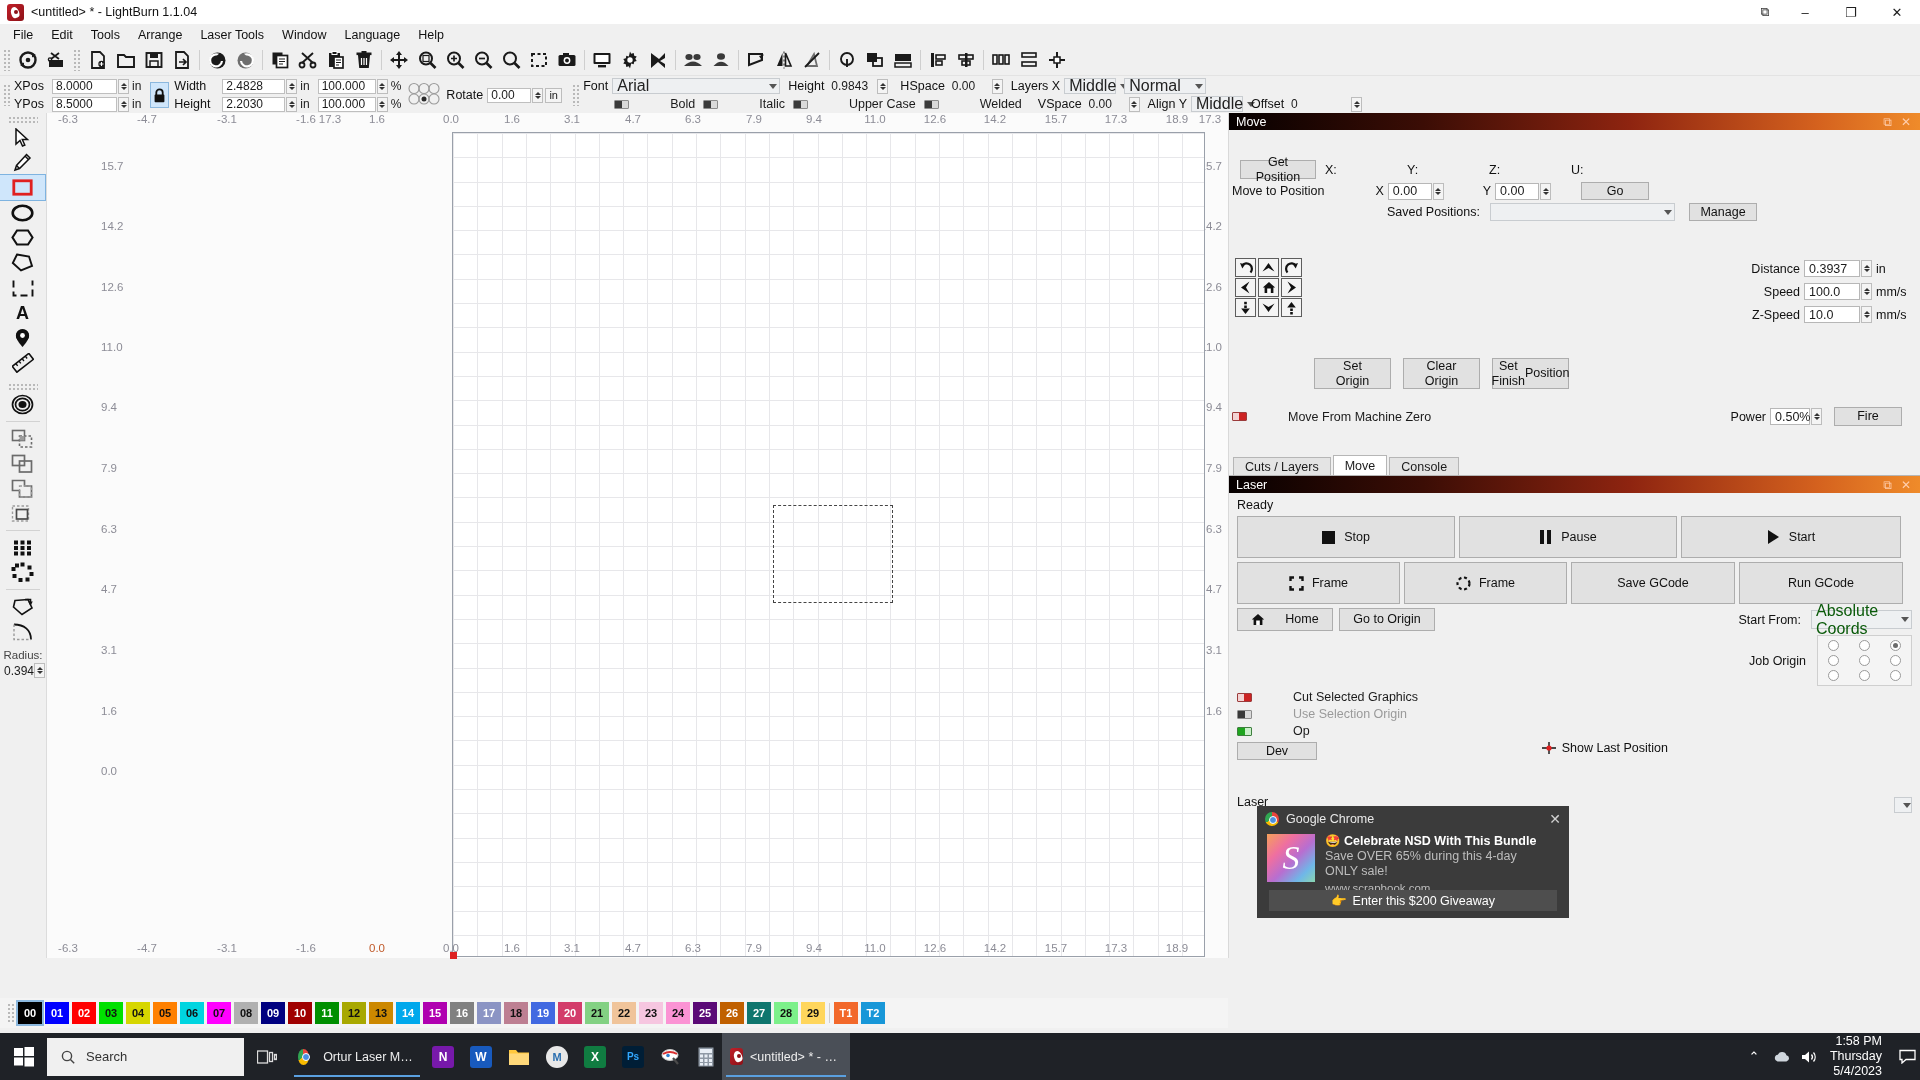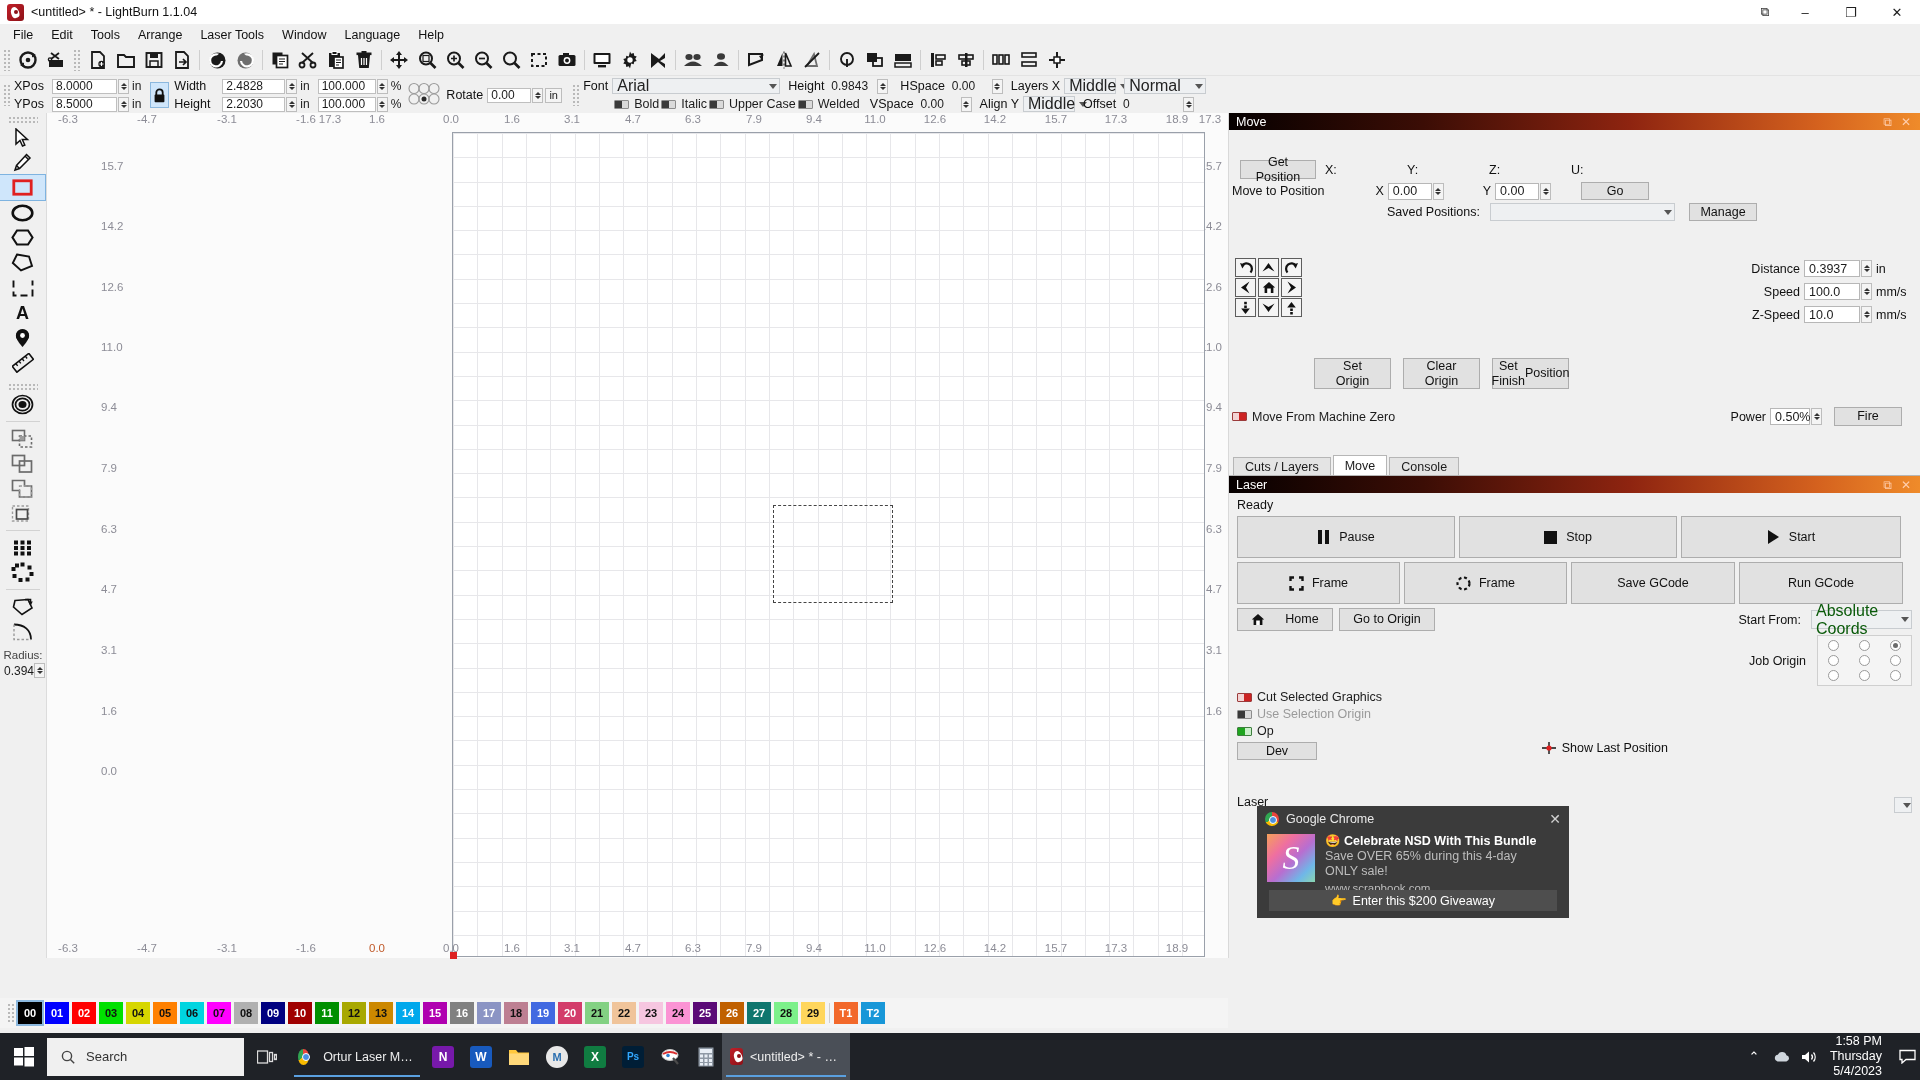--- a/index.html
+++ b/index.html
@@ -46,21 +46,21 @@
   .fld.flat { border:1px solid #cfcfcf; }
   .spin { width:11px; height:15px; border:1px solid #bdbdbd; background:#f4f4f4; display:flex; flex-direction:column; align-items:center; justify-content:center; margin-left:1px;}
   .spin i { display:block; width:0;height:0; border-left:3px solid transparent; border-right:3px solid transparent;}
   .spin i.up { border-bottom:3px solid #333; margin-bottom:1px;}
   .spin i.dn { border-top:3px solid #333; }
   .unitbox { height:15px; min-width:17px; border:1px solid #bdbdbd; background:#f4f4f4; font-size:11px; display:flex; align-items:center; justify-content:center; margin-left:2px; padding:0 2px;}
   .plainunit{ font-size:12px; margin:0 4px 0 3px;}
   .lockbtn { width:19px; height:26px; background:#cfe6fb; border:1px solid #8cb8de; display:flex; align-items:center; justify-content:center; margin:0 5px;}
   .combo { height:16px; background:#eef0f2; border:1px solid #c8ccd0; display:flex; align-items:center; justify-content:space-between; padding:0 2px 0 4px; font-size:16px; color:#222;}
   .combo .car { width:0;height:0;border-left:4px solid transparent;border-right:4px solid transparent;border-top:5px solid #555; margin-left:4px;}
-  .chk { display:flex; align-items:center; margin-right:2px; font-size:12.5px;}
+  .chk { display:flex; align-items:center; margin-right:8px; font-size:12.5px;gap:36px;}
   .toggle { width:15px; height:9px; border-radius:1px; background:#dadada; border:1px solid #8c8c8c; margin-right:5px; position:relative;}
   .toggle::after{content:"";position:absolute;left:0;top:0;width:7px;height:7px;background:#5a5a5a;}
   .toggle.on{background:#c9f0c9;border-color:#3f7f3f;}
   .toggle.on::after{background:#1ea51e;}
   .toggle.redon{background:#f3d3d3;border-color:#9b3b3b}
   .toggle.redon::after{left:auto;right:0;background:#cc2222;}
   .toggle.dark::after{background:#3a3a3a}
   .rot-knob { width:34px; height:26px; margin:0 5px 0 2px; display:flex; align-items:center;}
 
   
@@ -998,31 +998,31 @@
         <span>⧉</span>
         <span>✕</span>
       </span>
     </div>
 
     <div style="position:relative;padding:3px 8px 0 8px;height:330px">
       <div class="lbl" style="margin:2px 0 4px 0">Ready</div>
 
       <div style="display:flex;gap:4px">
         <div class="btn" style="width:218px;height:42px;gap:9px">
+          <svg width="13" height="13" viewBox="0 0 13 13">
+              <rect x="0" y="0" width="13" height="13" fill="#111"></rect>
+            </svg>
+          <span>Stop</span>
+        </div>
+        <div class="btn" style="width:218px;height:42px;gap:9px">
           <svg width="13" height="14" viewBox="0 0 13 14">
               <rect x="1" y="0" width="4" height="14" fill="#111"></rect>
               <rect x="8" y="0" width="4" height="14" fill="#111"></rect>
             </svg>
           <span>Pause</span>
-        </div>
-        <div class="btn" style="width:218px;height:42px;gap:9px">
-          <svg width="13" height="13" viewBox="0 0 13 13">
-              <rect x="0" y="0" width="13" height="13" fill="#111"></rect>
-            </svg>
-          <span>Stop</span>
         </div>
         <div class="btn" style="width:220px;height:42px;gap:9px">
           <svg width="13" height="14" viewBox="0 0 13 14">
               <path d="M1 0 L12 7 L1 14Z" fill="#111"></path>
             </svg>
           <span>Start</span>
         </div>
       </div>
 
       <div style="display:flex;gap:4px;margin-top:4px">

